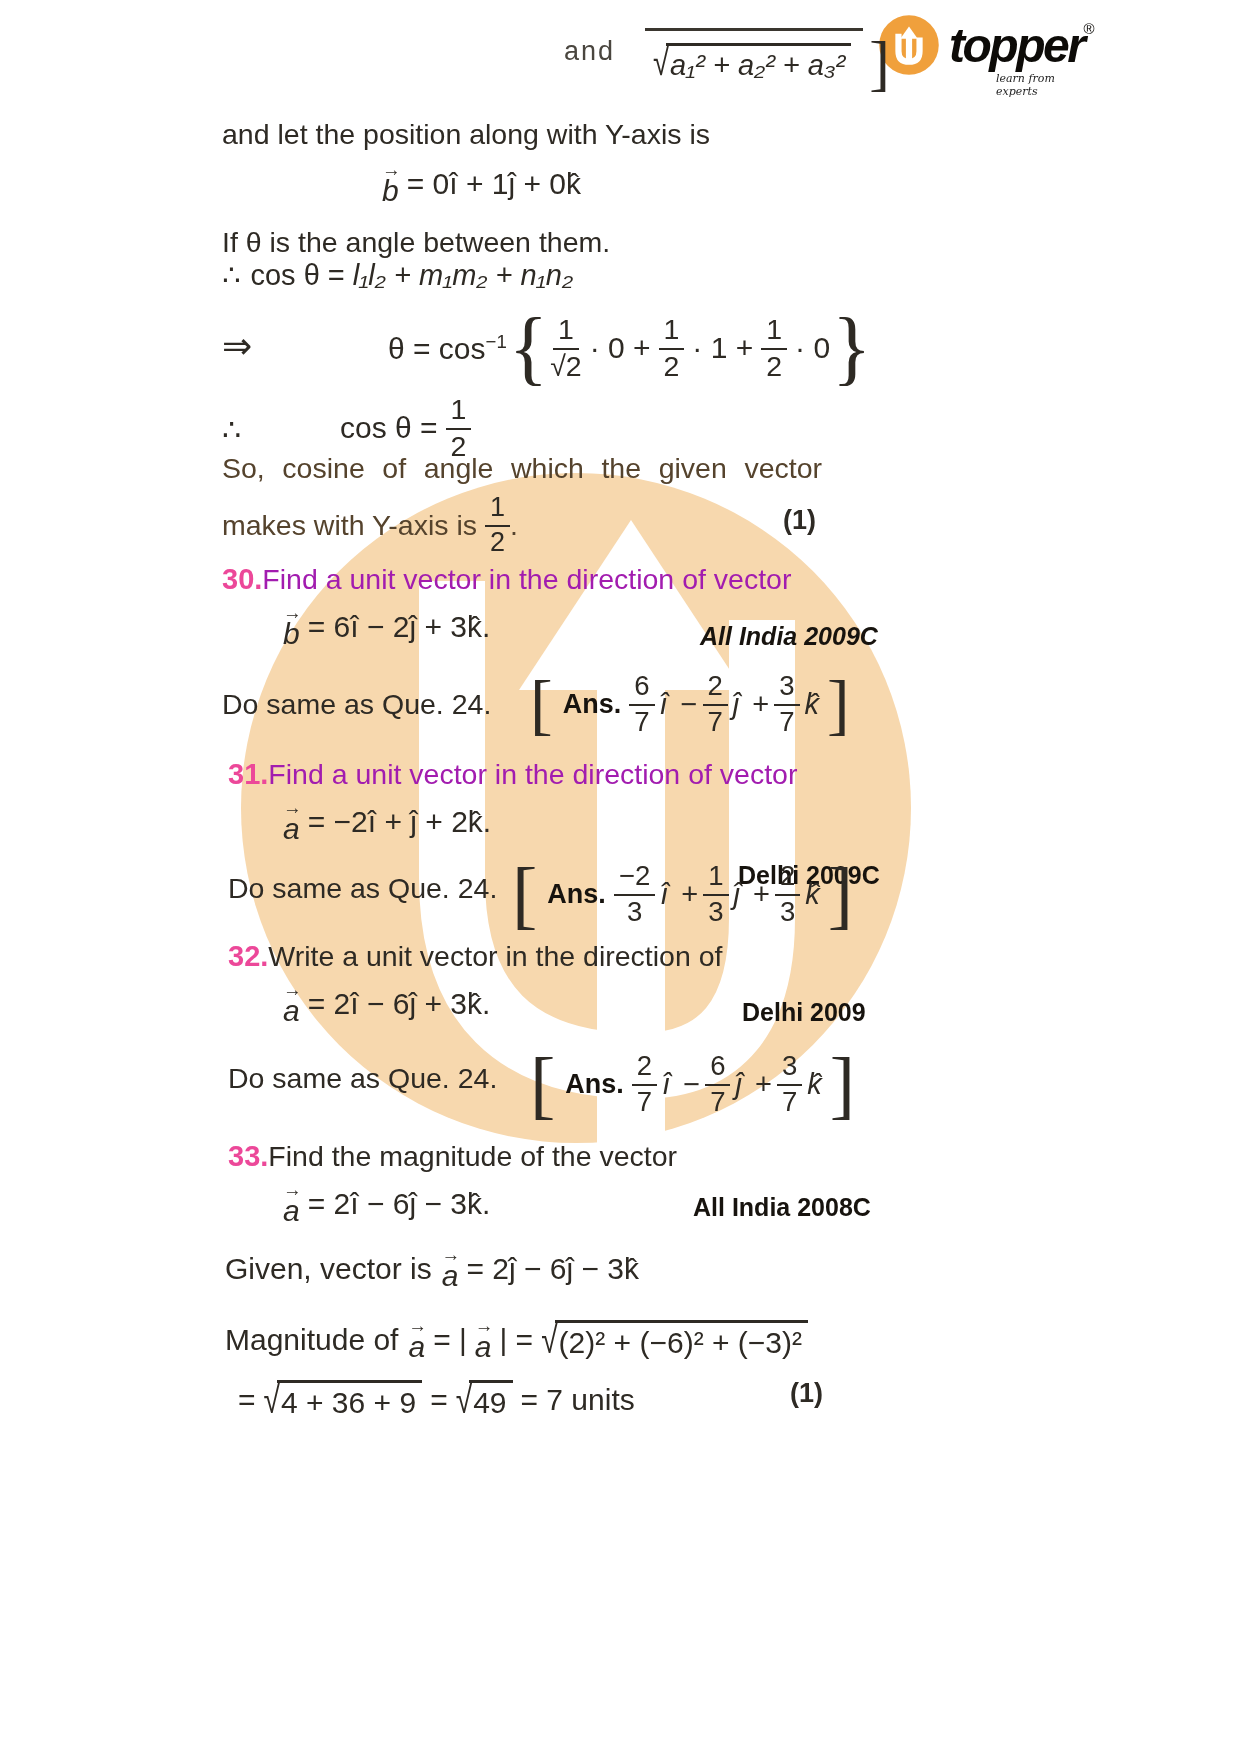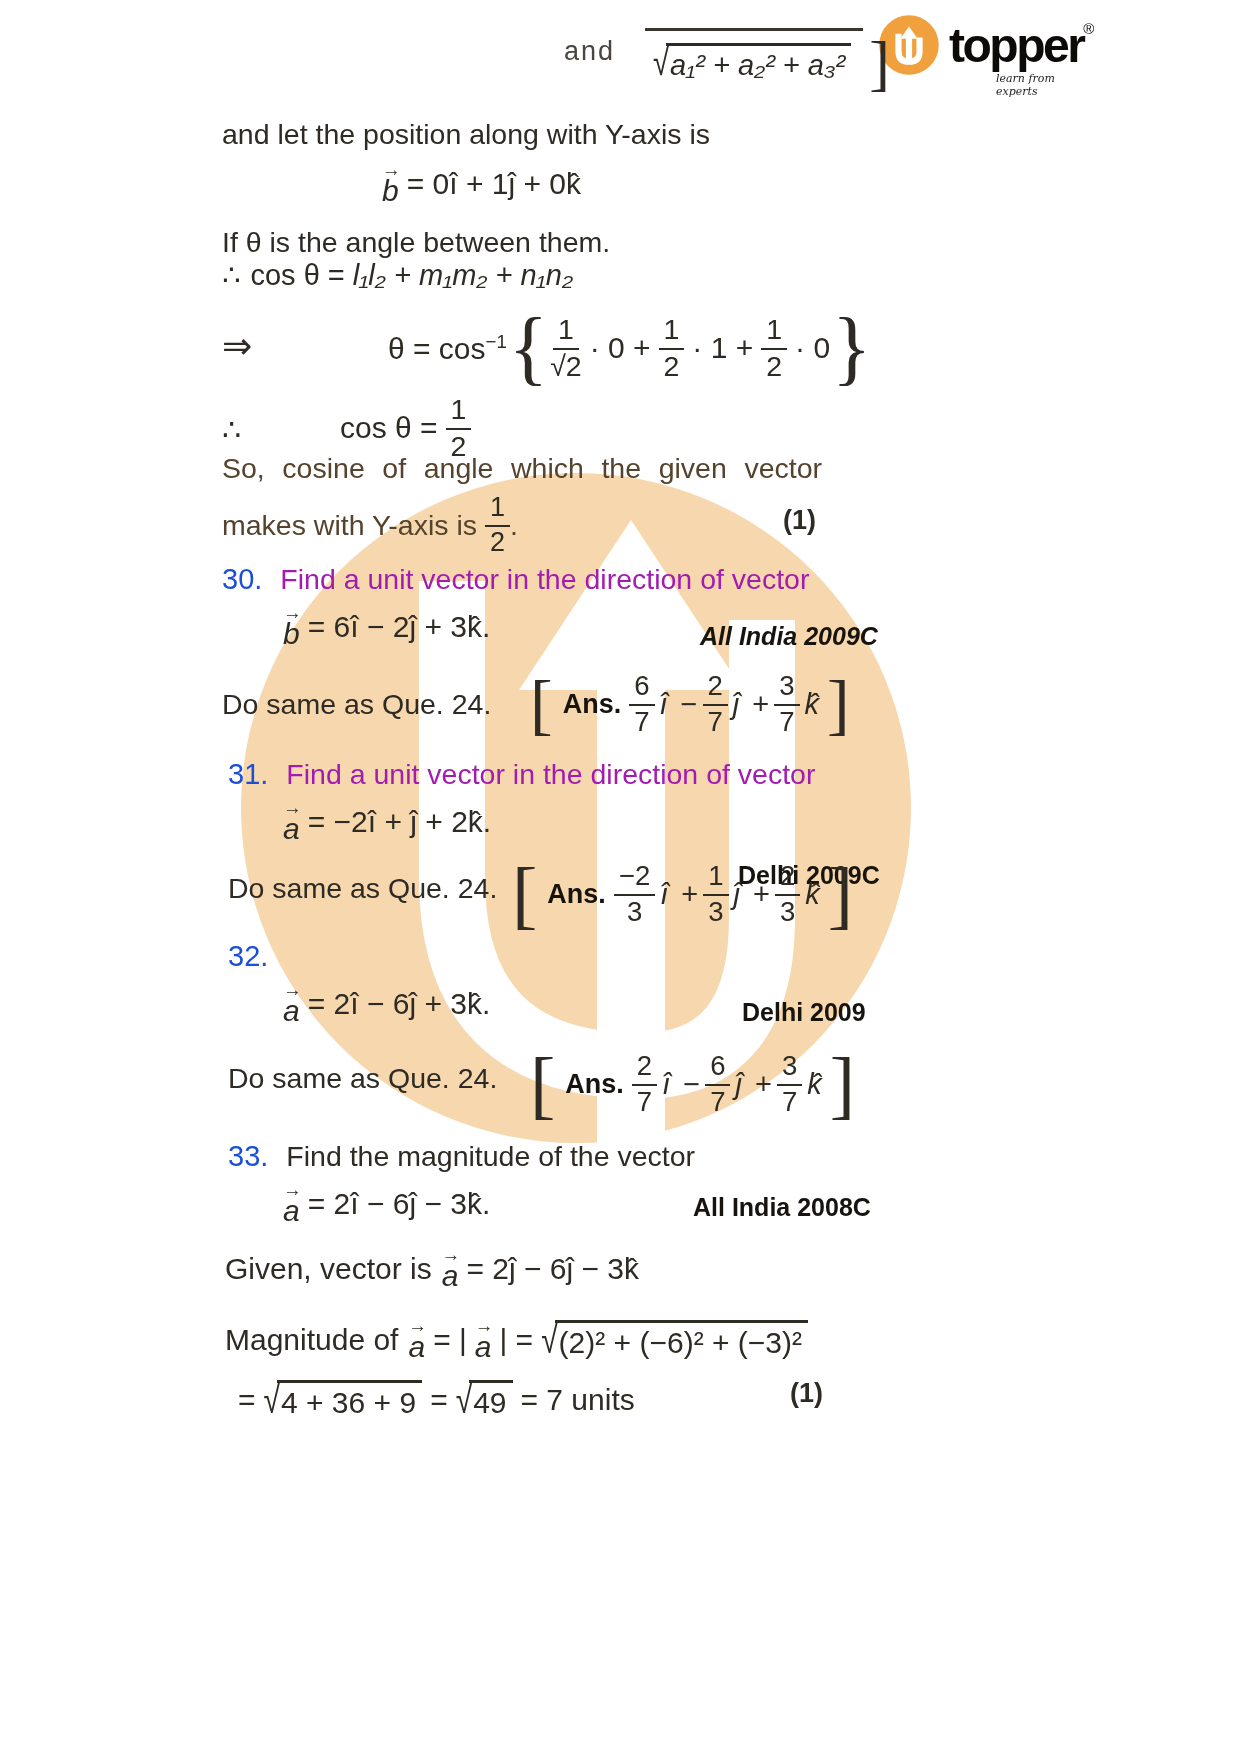--- a/index.html
+++ b/index.html
@@ -17,39 +17,39 @@
   .vec{position:relative;display:inline-block;font-style:italic;margin-top:14px;}
   .vec .arr{position:absolute;left:55%;transform:translateX(-50%);top:-0.80em;font-size:0.62em;font-style:normal;}
   
   .sqrt{display:inline-flex;align-items:flex-start;}
   .sqrt .rs{display:inline-block;transform:scaleY(1.28) translateY(1px);transform-origin:top center;line-height:1;margin-right:-3px;}
   .sqrt .rb{border-top:3px solid #2e2a24;padding:3px 6px 0 4px;}
   .brace{font-family:"Liberation Serif","DejaVu Serif",serif;font-size:82px;font-weight:400;line-height:0;padding:0 2px;}
   .ab{font-family:"Liberation Serif","DejaVu Serif",serif;font-size:76px;font-weight:400;line-height:0;}
   .ab.sm{font-size:68px;}
   sup{font-size:0.62em;}
-  .qnum{font-weight:400;font-size:29px;color:#1d4ed8;margin-right:18px;}
+  .qnum{font-weight:700;font-size:29px;color:#ec4899;margin-right:0;}
   .qtext{font-size:28.5px;color:#a21caf;}
   .tag{position:absolute;font-weight:700;font-size:25px;color:#17130e;white-space:nowrap;}
   .mark{font-size:27px;font-weight:700;color:#2e2a24;}
   .anslabel{font-weight:700;font-size:27px;margin:0 8px 0 10px;color:#17130e;}
   .hv{font-style:italic;margin:0 8px 0 5px;}
   .op{margin:0 5px;}
   .gap8{margin-left:8px;}
   .gap10{margin-left:10px;}
   
   #topfrac{position:absolute;left:548px;top:28px;display:flex;align-items:flex-start;}
   .cut-and{font-size:27px;color:#4a463f;margin:8px 30px 0 16px;letter-spacing:2px;}
   .cutwrap{border-top:3px solid #3a362f;padding:10px 12px 2px 8px;font-size:29px;font-style:italic;}
   .cutwrap .rb{font-style:italic;}
   .bigbr{font-family:"Liberation Serif","DejaVu Serif",serif;font-size:62px;line-height:1;margin:4px 0 0 6px;font-weight:400;color:#2e2a24;}
   
   #logo{position:absolute;left:878px;top:14px;}
   #logo .lrow{display:flex;align-items:center;}
-  .brand{font-size:48px;font-weight:700;letter-spacing:-2.5px;color:#0d0b08;margin-left:9px;line-height:1;}
+  .brand{font-size:48px;font-weight:700;letter-spacing:-2.5px;color:#0d0b08;margin-left:9px;line-height:1;font-style:italic;}
   .reg{font-size:15px;vertical-align:28px;font-weight:400;letter-spacing:0;}
   .tagline{position:absolute;left:118px;top:58px;font-size:11px;font-style:italic;color:#222;
            font-family:"DejaVu Serif","Liberation Serif",serif;}
   
   #wm{position:absolute;left:240px;top:472px;width:672px;height:672px;z-index:0;}
   .content{position:relative;z-index:1;}
   #l7{width:600px;text-align:justify;text-align-last:justify;display:block;}
 </style>
 </head>
 <body>
@@ -226,20 +226,21 @@
       <span class="frac">
           <span class="num">2</span>
           <span class="den">3</span>
         </span>
       <span class="hv">k̂</span>
       <span class="ab">]</span>
     </div>
 
     <div class="row" style="left:228px;top:940px;">
       <span class="qnum">32.</span>
+      <span class="qtext" style="color:#2e2a24;">Write a unit vector in the direction of</span>
     </div>
     <div class="row m" style="left:283px;top:980px;">
       <span class="vec"><span class="arr">→</span><span>a</span></span>
       <span class="gap8">= 2î − 6ĵ + 3k̂.</span>
     </div>
     <div class="tag" style="left:742px;top:998px;"><span>Delhi 2009</span></div>
     <div class="row t" style="left:228px;top:1062px;">
       <span>Do same as Que. 24.</span>
     </div>
     <div class="row" style="left:530px;top:1032px;height:104px;font-size:29px;">

